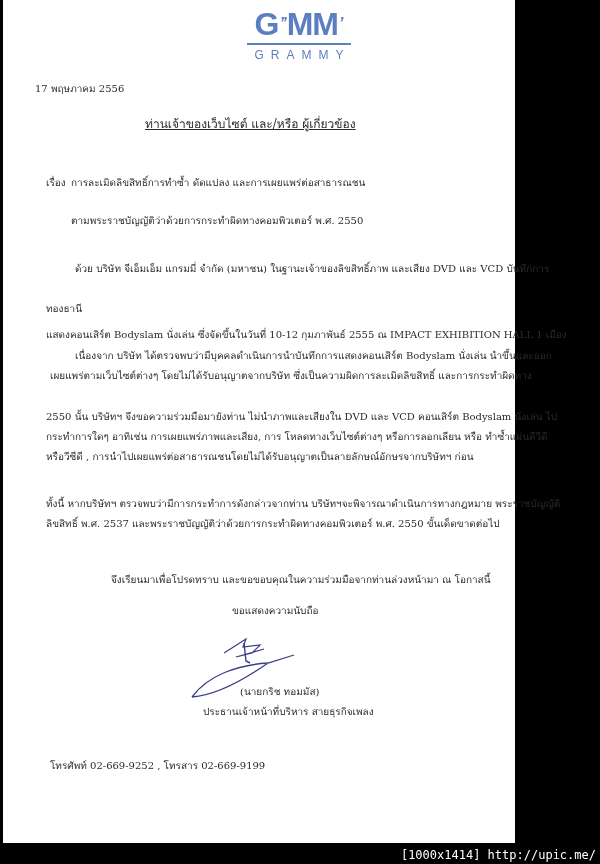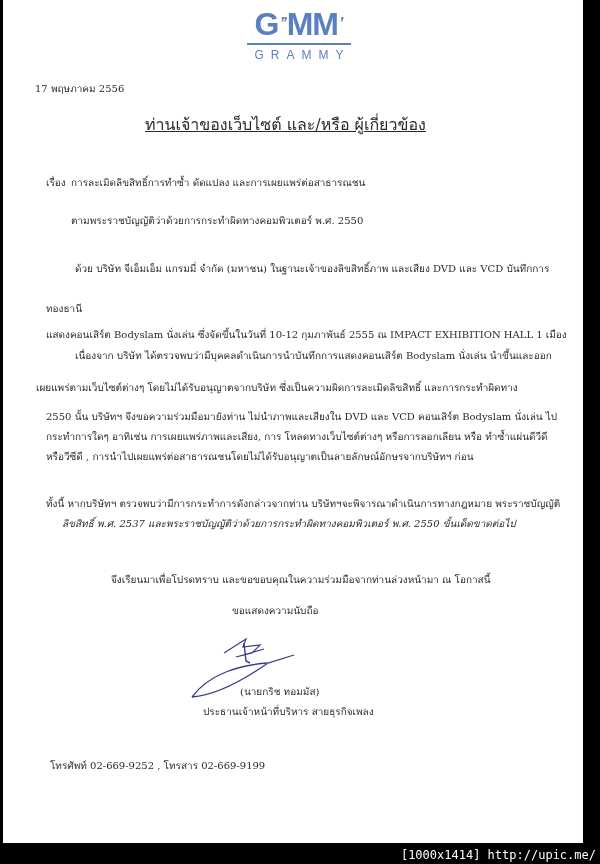--- a/index.html
+++ b/index.html
@@ -1,27 +1,27 @@
 <!DOCTYPE html>
 <html><head>
 <meta charset="utf-8">
 <style>
   html, body { margin:0; padding:0; }
   body { width:600px; height:864px; background:#000; position:relative; overflow:hidden;
          font-family:"DejaVu Serif","Liberation Serif",serif; color:#2a2a2a; }
-  .page { position:absolute; left:3px; top:0; width:580px; height:843px; background:#fff; }
+  .page { position:absolute; left:3px; top:0; width:512px; height:843px; background:#fff; }
   .logo { position:absolute; left:0; top:8px; width:592px; text-align:center; }
   .logo-mark { display:inline-block; font-family:"Liberation Sans",sans-serif; font-weight:bold;
                font-size:32px; color:#5b7fc0; letter-spacing:-1px; line-height:32px; }
   .logo-mark .tick { font-size:16px; vertical-align:top; font-style:italic; margin:0 1px; }
   .logo-rule { width:104px; height:2px; background:#5b7fc0; margin:3px auto 3px; }
   .logo-text { font-family:"Liberation Sans",sans-serif; font-size:12px; letter-spacing:7px;
                color:#5b7fc0; padding-left:7px; line-height:14px; }
   .t { position:absolute; font-size:10px; line-height:13px; white-space:nowrap; }
-  .title { font-size:16px; text-decoration:underline; }
+  .title { font-size:12px; text-decoration:underline; }
   .sig { position:absolute; left:185px; top:635px; }
   .frame-label { position:absolute; right:4px; bottom:2px; color:#fff;
                  font-family:"DejaVu Sans Mono","Liberation Mono",monospace; font-size:12px;text-align:right; }
 </style>
 </head>
 <body>
 
 <div class="page">
   <div class="logo">
     <div class="logo-mark">
@@ -36,27 +36,27 @@
 
   <div class="t" style="left:43px;top:176px;">เรื่อง</div>
   <div class="t" style="left:68px;top:176px;">การละเมิดลิขสิทธิ์การทำซ้ำ ดัดแปลง และการเผยแพร่ต่อสาธารณชน</div>
   <div class="t" style="left:68px;top:214px;">ตามพระราชบัญญัติว่าด้วยการกระทำผิดทางคอมพิวเตอร์ พ.ศ. 2550</div>
 
   <div class="t" style="left:72px;top:262px;">ด้วย บริษัท จีเอ็มเอ็ม แกรมมี่ จำกัด (มหาชน)  ในฐานะเจ้าของลิขสิทธิ์ภาพ และเสียง DVD และ VCD  บันทึกการ</div>
   <div class="t" style="left:43px;top:282px;margin-top:46px;">แสดงคอนเสิร์ต  Bodyslam  นั่งเล่น ซึ่งจัดขึ้นในวันที่ 10-12 กุมภาพันธ์ 2555 ณ IMPACT EXHIBITION HALL 1 เมือง</div>
   <div class="t" style="left:43px;top:302px;">ทองธานี</div>
 
   <div class="t" style="left:72px;top:349px;">เนื่องจาก บริษัท ได้ตรวจพบว่ามีบุคคลดำเนินการนำบันทึกการแสดงคอนเสิร์ต Bodyslam  นั่งเล่น นำขึ้นและออก</div>
-  <div class="t" style="left:33px;top:369px;margin-top:12px;">เผยแพร่ตามเว็บไซต์ต่างๆ  โดยไม่ได้รับอนุญาตจากบริษัท ซึ่งเป็นความผิดการละเมิดลิขสิทธิ์ และการกระทำผิดทาง</div>
+  <div class="t" style="left:47px;top:369px;">เผยแพร่ตามเว็บไซต์ต่างๆ  โดยไม่ได้รับอนุญาตจากบริษัท ซึ่งเป็นความผิดการละเมิดลิขสิทธิ์ และการกระทำผิดทาง</div>
   <div class="t" style="left:43px;top:410px;">2550 นั้น บริษัทฯ จึงขอความร่วมมือมายังท่าน  ไม่นำภาพและเสียงใน DVD และ VCD คอนเสิร์ต Bodyslam  นั่งเล่น  ไป</div>
   <div class="t" style="left:43px;top:450px;">หรือวีซีดี , การนำไปเผยแพร่ต่อสาธารณชนโดยไม่ได้รับอนุญาตเป็นลายลักษณ์อักษรจากบริษัทฯ ก่อน</div>
   <div class="t" style="left:43px;top:430px;">กระทำการใดๆ อาทิเช่น การเผยแพร่ภาพและเสียง, การ โหลดทางเว็บไซต์ต่างๆ หรือการลอกเลียน หรือ ทำซ้ำแผ่นดีวีดี</div>
 
   <div class="t" style="left:43px;top:497px;">ทั้งนี้ หากบริษัทฯ ตรวจพบว่ามีการกระทำการดังกล่าวจากท่าน บริษัทฯจะพิจารณาดำเนินการทางกฎหมาย พระราชบัญญัติ</div>
-  <div class="t" style="left:59px;top:517px;font-style:italic;">ลิขสิทธิ์ พ.ศ. 2537 และพระราชบัญญัติว่าด้วยการกระทำผิดทางคอมพิวเตอร์ พ.ศ. 2550 ขั้นเด็ดขาดต่อไป</div>
+  <div class="t" style="left:43px;top:517px;">ลิขสิทธิ์ พ.ศ. 2537 และพระราชบัญญัติว่าด้วยการกระทำผิดทางคอมพิวเตอร์ พ.ศ. 2550 ขั้นเด็ดขาดต่อไป</div>
 
   <div class="t" style="left:108px;top:573px;">จึงเรียนมาเพื่อโปรดทราบ และขอขอบคุณในความร่วมมือจากท่านล่วงหน้ามา ณ โอกาสนี้</div>
   <div class="t" style="left:229px;top:604px;">ขอแสดงความนับถือ</div>
 
   <svg class="sig" width="110" height="70" viewBox="0 0 110 70">
     <path d="M4 62 C 20 40, 50 30, 80 28 L 106 20 M80 28 C 60 42, 30 60, 4 62" fill="none" stroke="#3a3f8a" stroke-width="1.3"></path>
     <path d="M36 18 L 58 4 L 55 12 L 72 10 L 64 18 L 48 22 L 76 14" fill="none" stroke="#3a3f8a" stroke-width="1.2"></path>
     <path d="M56 8 L 58 26 L 62 28" fill="none" stroke="#3a3f8a" stroke-width="1.4"></path>
   </svg>
 

